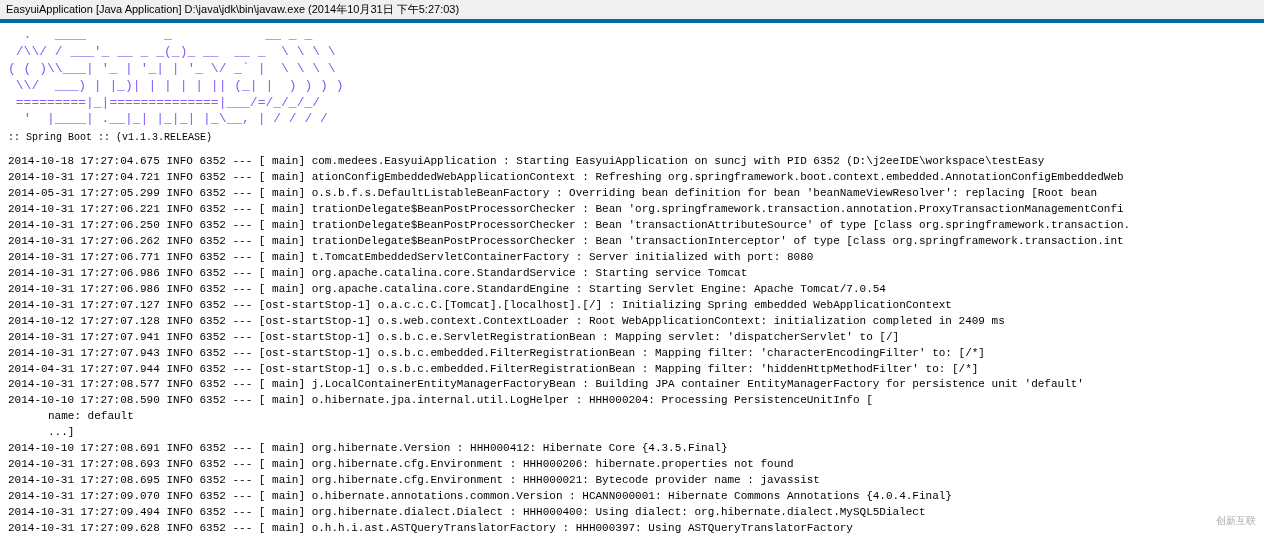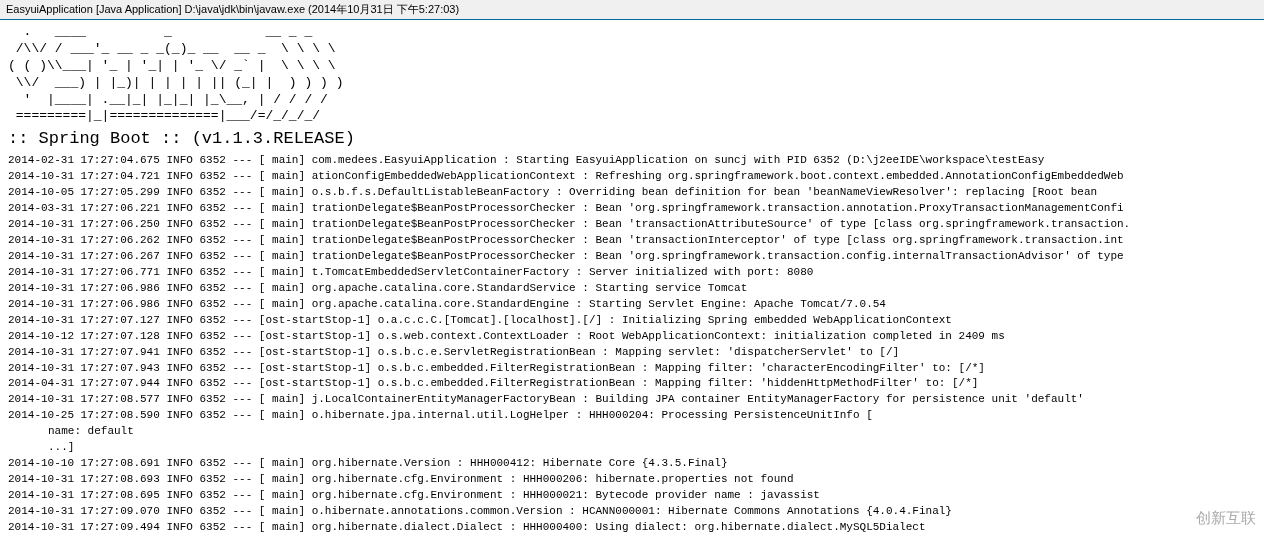--- a/index.html
+++ b/index.html
@@ -5,100 +5,99 @@
     * { margin: 0; padding: 0; box-sizing: border-box; }
     body {
       background: #ffffff;
       font-family: 'Courier New', Courier, monospace;
       font-size: 11px;
       color: #000000;
       overflow: hidden;
     }
     .title-bar {
       background: #f0f0f0;
-      border-bottom: 1px solid #0369a1;
+      border-bottom: 4px solid #0369a1;
       padding: 2px 6px;
       font-size: 11px;
       font-family: Arial, sans-serif;
       color: #000;
       white-space: nowrap;
     }
     .console-area {
       background: #ffffff;
       padding: 4px 8px;
       overflow: hidden;
       height: calc(100vh - 22px);
     }
     .spring-logo {
-      color: #000000;
+      color: #8b5cf6;
       font-size: 13px;
       line-height: 1.3;
       margin-bottom: 4px;
       font-family: 'Courier New', monospace;
     }
     .spring-tagline {
-      font-size: 17px;
+      font-size: 10px;
       color: #000;
-      margin-bottom: 5px;
+      margin-bottom: 11px;
     }
     .log-container {
       overflow: hidden;
     }
     .log-line {
       white-space: nowrap;
       line-height: 1.45;
       font-size: 11px;
     }
     .watermark {
       position: fixed;
       bottom: 8px;
       right: 8px;
-      font-size: 15px;
+      font-size: 10px;
       color: #aaa;
       font-family: Liberation Sans, sans-serif;
     }
   </style>
 </head>
 <body>
 
 <div class="title-bar">
   <span>EasyuiApplication [Java Application] D:\java\jdk\bin\javaw.exe (2014年10月31日 下午5:27:03)</span>
 </div>
 
 <div class="console-area">
   <div class="spring-logo">
     <div>&nbsp;&nbsp;.&nbsp;&nbsp;&nbsp;____&nbsp;&nbsp;&nbsp;&nbsp;&nbsp;&nbsp;&nbsp;&nbsp;&nbsp;&nbsp;_&nbsp;&nbsp;&nbsp;&nbsp;&nbsp;&nbsp;&nbsp;&nbsp;&nbsp;&nbsp;&nbsp;&nbsp;__&nbsp;_&nbsp;_</div>
     <div>&nbsp;/\\/&nbsp;/&nbsp;___'_&nbsp;__&nbsp;_&nbsp;_(_)_&nbsp;__&nbsp;&nbsp;__&nbsp;_&nbsp;&nbsp;\&nbsp;\&nbsp;\&nbsp;\</div>
     <div>(&nbsp;(&nbsp;)\\___|&nbsp;'_&nbsp;|&nbsp;'_|&nbsp;|&nbsp;'_&nbsp;\/&nbsp;_`&nbsp;|&nbsp;&nbsp;\&nbsp;\&nbsp;\&nbsp;\</div>
     <div>&nbsp;\\/&nbsp;&nbsp;___)&nbsp;|&nbsp;|_)|&nbsp;|&nbsp;|&nbsp;|&nbsp;|&nbsp;||&nbsp;(_|&nbsp;|&nbsp;&nbsp;)&nbsp;)&nbsp;)&nbsp;)</div>
+    <div>&nbsp;=========|_|==============|___/=/_/_/_/</div>
     <div>&nbsp;&nbsp;'&nbsp;&nbsp;|____|&nbsp;.__|_|&nbsp;|_|_|&nbsp;|_\__,&nbsp;|&nbsp;/&nbsp;/&nbsp;/&nbsp;/</div>
-    <div>&nbsp;=========|_|==============|___/=/_/_/_/</div>
   </div>
   <div class="spring-tagline">
     <span> :: Spring Boot ::        (v1.1.3.RELEASE)</span>
   </div>
 
   <div class="log-container" id="log-container">
-  <div class="log-line">2014-02-31 17:27:04.675 INFO 6352 --- [           main] com.medees.EasyuiApplication          : Starting EasyuiApplication on suncj with PID 6352 (D:\j2eeIDE\workspace\testEasy</div>
+  <div class="log-line">2014-10-18 17:27:04.675 INFO 6352 --- [           main] com.medees.EasyuiApplication          : Starting EasyuiApplication on suncj with PID 6352 (D:\j2eeIDE\workspace\testEasy</div>
       <div class="log-line">2014-10-31 17:27:04.721 INFO 6352 --- [           main] ationConfigEmbeddedWebApplicationContext : Refreshing org.springframework.boot.context.embedded.AnnotationConfigEmbeddedWeb</div>
-      <div class="log-line">2014-10-05 17:27:05.299 INFO 6352 --- [           main] o.s.b.f.s.DefaultListableBeanFactory     : Overriding bean definition for bean 'beanNameViewResolver': replacing [Root bean</div>
-      <div class="log-line">2014-03-31 17:27:06.221 INFO 6352 --- [           main] trationDelegate$BeanPostProcessorChecker : Bean 'org.springframework.transaction.annotation.ProxyTransactionManagementConfi</div>
+      <div class="log-line">2014-05-31 17:27:05.299 INFO 6352 --- [           main] o.s.b.f.s.DefaultListableBeanFactory     : Overriding bean definition for bean 'beanNameViewResolver': replacing [Root bean</div>
+      <div class="log-line">2014-10-31 17:27:06.221 INFO 6352 --- [           main] trationDelegate$BeanPostProcessorChecker : Bean 'org.springframework.transaction.annotation.ProxyTransactionManagementConfi</div>
       <div class="log-line">2014-10-31 17:27:06.250 INFO 6352 --- [           main] trationDelegate$BeanPostProcessorChecker : Bean 'transactionAttributeSource' of type [class org.springframework.transaction.</div>
       <div class="log-line">2014-10-31 17:27:06.262 INFO 6352 --- [           main] trationDelegate$BeanPostProcessorChecker : Bean 'transactionInterceptor' of type [class org.springframework.transaction.int</div>
-      <div class="log-line">2014-10-31 17:27:06.267 INFO 6352 --- [           main] trationDelegate$BeanPostProcessorChecker : Bean 'org.springframework.transaction.config.internalTransactionAdvisor' of type</div>
       <div class="log-line">2014-10-31 17:27:06.771 INFO 6352 --- [           main] t.TomcatEmbeddedServletContainerFactory  : Server initialized with port: 8080</div>
       <div class="log-line">2014-10-31 17:27:06.986 INFO 6352 --- [           main] org.apache.catalina.core.StandardService  : Starting service Tomcat</div>
       <div class="log-line">2014-10-31 17:27:06.986 INFO 6352 --- [           main] org.apache.catalina.core.StandardEngine  : Starting Servlet Engine: Apache Tomcat/7.0.54</div>
       <div class="log-line">2014-10-31 17:27:07.127 INFO 6352 --- [ost-startStop-1] o.a.c.c.C.[Tomcat].[localhost].[/]       : Initializing Spring embedded WebApplicationContext</div>
       <div class="log-line">2014-10-12 17:27:07.128 INFO 6352 --- [ost-startStop-1] o.s.web.context.ContextLoader            : Root WebApplicationContext: initialization completed in 2409 ms</div>
       <div class="log-line">2014-10-31 17:27:07.941 INFO 6352 --- [ost-startStop-1] o.s.b.c.e.ServletRegistrationBean        : Mapping servlet: 'dispatcherServlet' to [/]</div>
       <div class="log-line">2014-10-31 17:27:07.943 INFO 6352 --- [ost-startStop-1] o.s.b.c.embedded.FilterRegistrationBean  : Mapping filter: 'characterEncodingFilter' to: [/*]</div>
       <div class="log-line">2014-04-31 17:27:07.944 INFO 6352 --- [ost-startStop-1] o.s.b.c.embedded.FilterRegistrationBean  : Mapping filter: 'hiddenHttpMethodFilter' to: [/*]</div>
       <div class="log-line">2014-10-31 17:27:08.577 INFO 6352 --- [           main] j.LocalContainerEntityManagerFactoryBean  : Building JPA container EntityManagerFactory for persistence unit 'default'</div>
-      <div class="log-line">2014-10-25 17:27:08.590 INFO 6352 --- [           main] o.hibernate.jpa.internal.util.LogHelper  : HHH000204: Processing PersistenceUnitInfo [</div>
+      <div class="log-line">2014-10-10 17:27:08.590 INFO 6352 --- [           main] o.hibernate.jpa.internal.util.LogHelper  : HHH000204: Processing PersistenceUnitInfo [</div>
       <div class="log-line" style="padding-left: 40px;">    name: default</div>
       <div class="log-line" style="padding-left: 40px;">    ...]</div>
       <div class="log-line">2014-10-10 17:27:08.691 INFO 6352 --- [           main] org.hibernate.Version                    : HHH000412: Hibernate Core {4.3.5.Final}</div>
       <div class="log-line">2014-10-31 17:27:08.693 INFO 6352 --- [           main] org.hibernate.cfg.Environment            : HHH000206: hibernate.properties not found</div>
       <div class="log-line">2014-10-31 17:27:08.695 INFO 6352 --- [           main] org.hibernate.cfg.Environment            : HHH000021: Bytecode provider name : javassist</div>
       <div class="log-line">2014-10-31 17:27:09.070 INFO 6352 --- [           main] o.hibernate.annotations.common.Version   : HCANN000001: Hibernate Commons Annotations {4.0.4.Final}</div>
       <div class="log-line">2014-10-31 17:27:09.494 INFO 6352 --- [           main] org.hibernate.dialect.Dialect            : HHH000400: Using dialect: org.hibernate.dialect.MySQL5Dialect</div>
       <div class="log-line">2014-10-31 17:27:09.628 INFO 6352 --- [           main] o.h.h.i.ast.ASTQueryTranslatorFactory    : HHH000397: Using ASTQueryTranslatorFactory</div>
     </div>
 </div>

